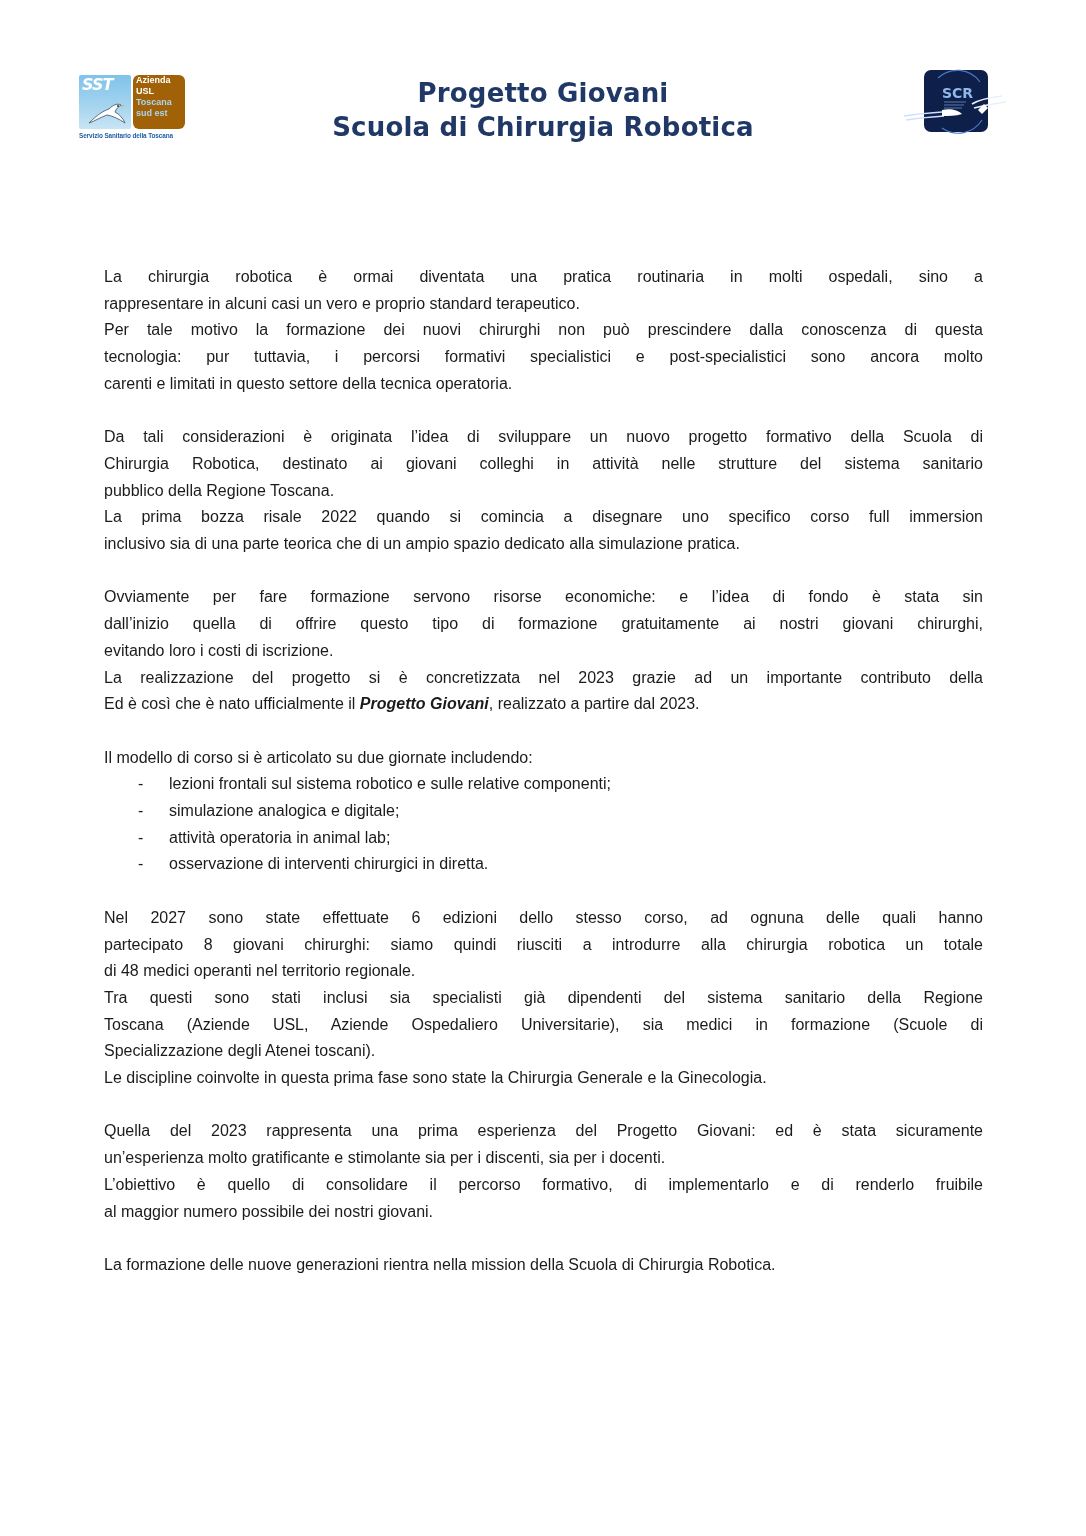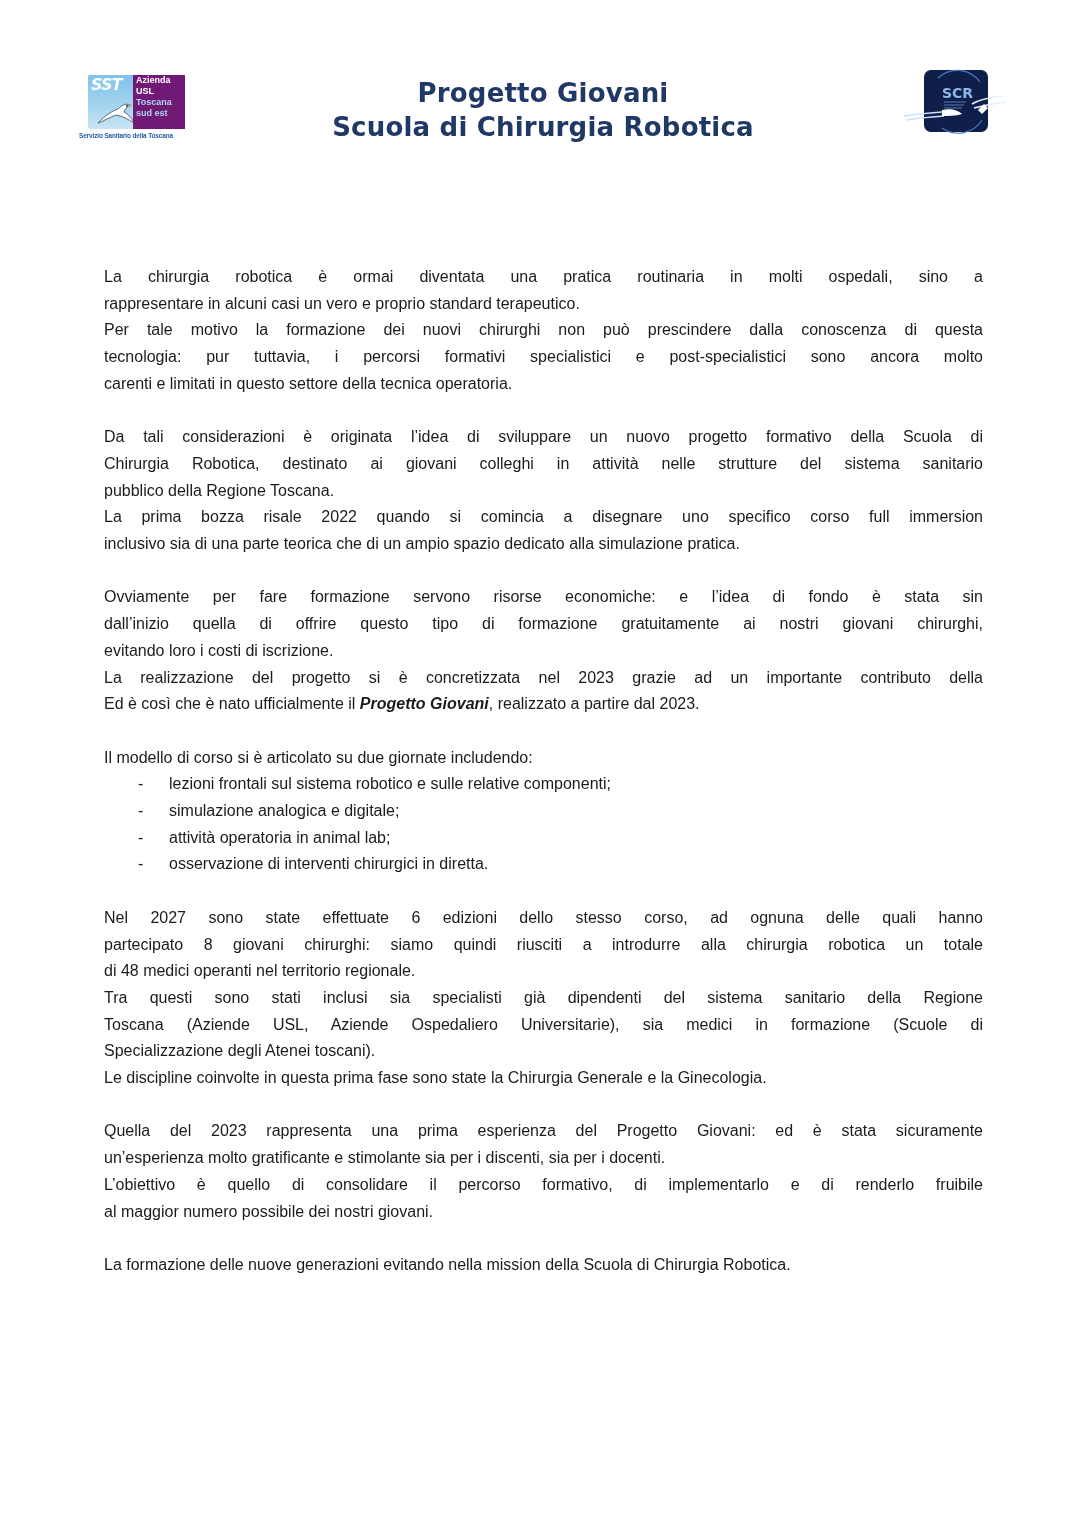--- a/index.html
+++ b/index.html
@@ -1,23 +1,23 @@
 <!DOCTYPE html>
 <html><head>
 <meta charset="utf-8">
 <style>
   html, body { margin: 0; padding: 0; background: #ffffff; }
   body { width: 1086px; height: 1536px; position: relative; overflow: hidden; }
   .page { position: absolute; left: 0; top: 0; width: 1086px; height: 1536px; background: #fff; }
 
   .logo-left { position: absolute; left: 79px; top: 75px; width: 108px; height: 68px; }
-  .sst-box { position: absolute; left: 9px; top: 0; width: 52px; height: 54px; background: linear-gradient(180deg,#7fc2ea 0%,#a7d5ef 60%,#c9e5f4 100%); border-radius: 2px; }
+  .sst-box { position: absolute; left: 0; top: 0; width: 52px; height: 54px; background: linear-gradient(180deg,#7fc2ea 0%,#a7d5ef 60%,#c9e5f4 100%); border-radius: 2px; }
   .sst-text { position: absolute; left: 3px; top: 0px; font-family: "DejaVu Sans", sans-serif; font-weight: bold; font-size: 16px; color: #fff; letter-spacing: -1px; font-style: italic; }
   .bird { position: absolute; left: 8px; top: 22px; width: 40px; height: 30px; }
-  .usl-box { position: absolute; left: 54px; top: 0; width: 52px; height: 54px; background: #701a75; border-radius: 0; }
+  .usl-box { position: absolute; left: 54px; top: 0; width: 52px; height: 54px; background: #a16207; border-radius: 6px; }
   .usl-line { display: block; font-family: "Liberation Sans", sans-serif; font-weight: bold; font-size: 9px; line-height: 11px; padding-left: 3px; }
   .usl-line.w { color: #ffffff; }
   .usl-line.c { color: #a9d4f2; }
   .sst-caption { position: absolute; left: 0; top: 57px; width: 110px; font-family: "Liberation Sans", sans-serif; font-weight: bold; font-size: 6.4px; color: #1f5fa8; white-space: nowrap; letter-spacing: -0.1px; }
 
   .logo-right { position: absolute; left: 902px; top: 68px; width: 104px; height: 66px; }
   .scr-box { position: absolute; left: 22px; top: 2px; width: 64px; height: 62px; background: #0e1f4a; border-radius: 7px; }
   .scr-svg { position: absolute; left: 0; top: 0; width: 104px; height: 66px; }
 
   .title { position: absolute; left: 0; width: 1086px; text-align: center; font-family: "DejaVu Sans", sans-serif; font-weight: bold; color: #1f3866; font-size: 26px; letter-spacing: 0.2px; }
@@ -122,17 +122,17 @@
     </p>
 
     <p class="para">
       <span class="ln j">Quella del 2023 rappresenta una prima esperienza del Progetto Giovani: ed è stata sicuramente</span>
       <span class="ln">un’esperienza molto gratificante e stimolante sia per i discenti, sia per i docenti.</span>
       <span class="ln j">L’obiettivo è quello di consolidare il percorso formativo, di implementarlo e di renderlo fruibile</span>
       <span class="ln">al maggior numero possibile dei nostri giovani.</span>
     </p>
 
     <p class="para">
-      <span class="ln">La formazione delle nuove generazioni evitando nella mission della Scuola di Chirurgia Robotica.</span>
+      <span class="ln">La formazione delle nuove generazioni rientra nella mission della Scuola di Chirurgia Robotica.</span>
     </p>
 
   </div>
 </div>
 
 </body></html>

